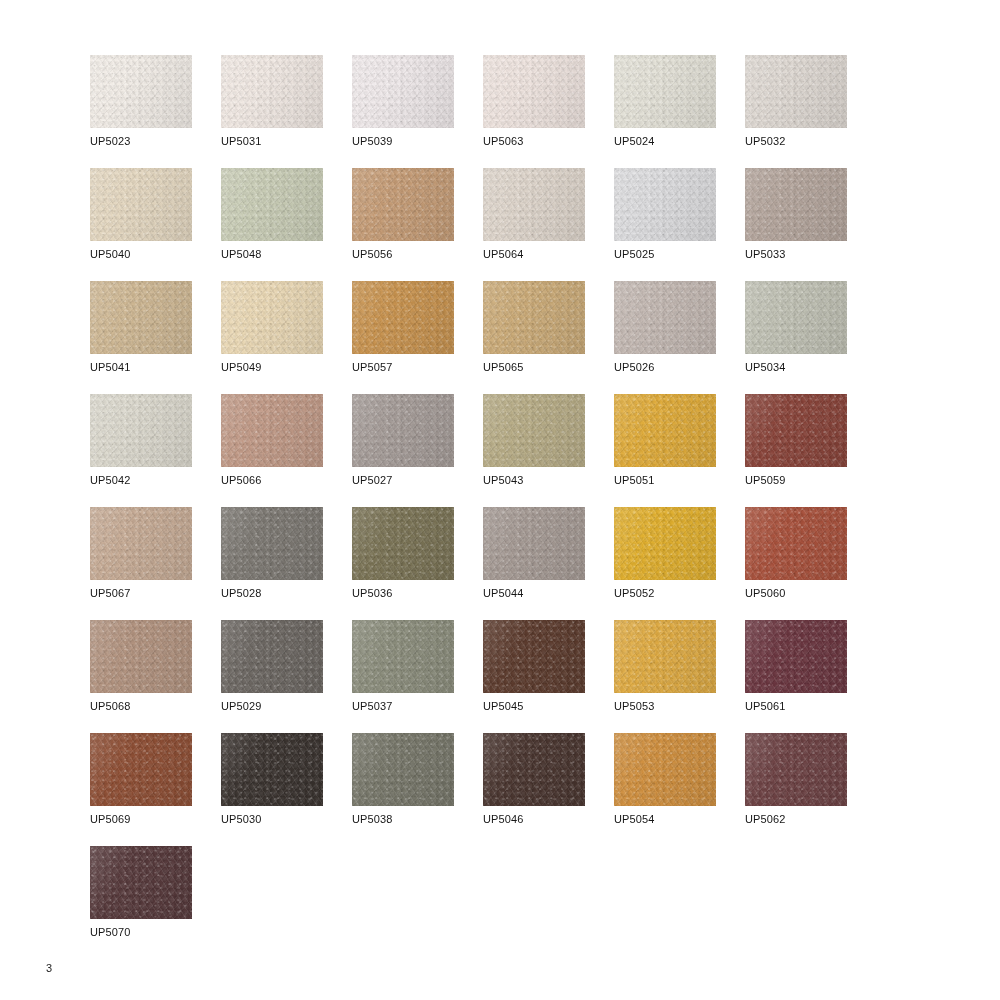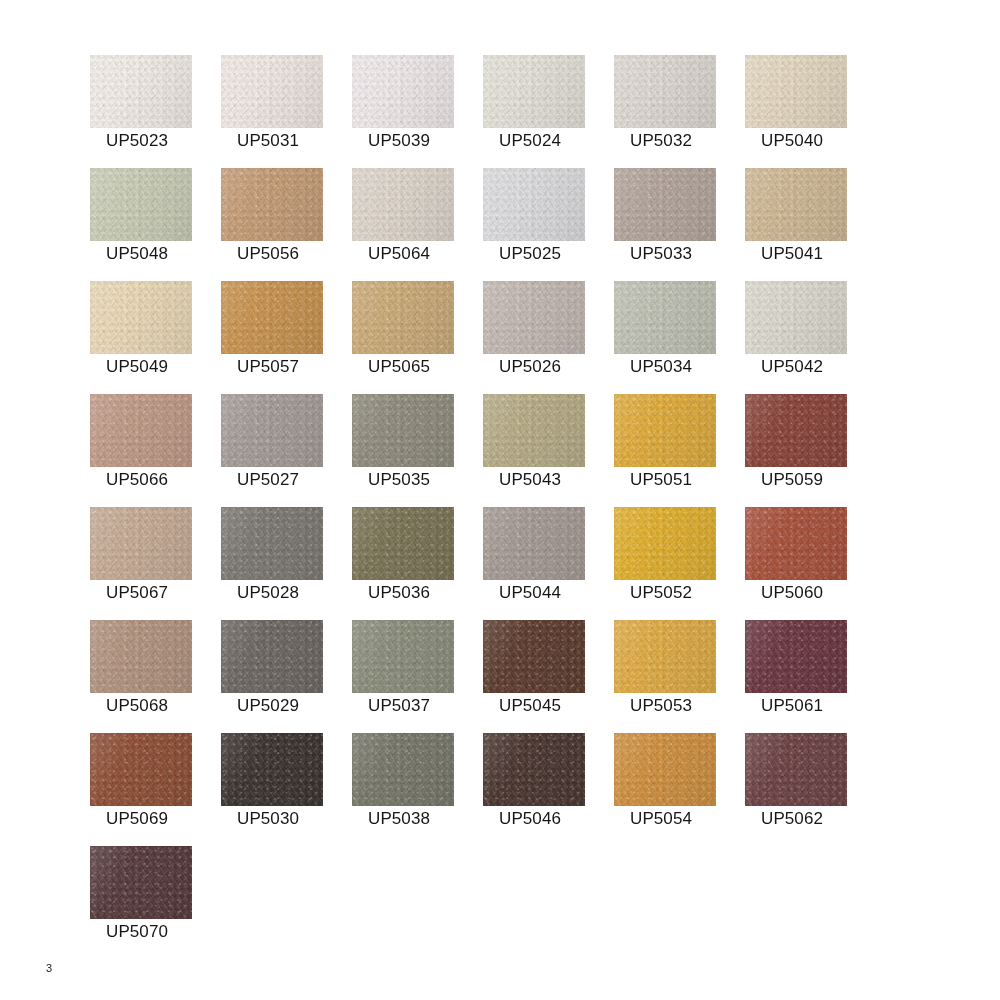--- a/index.html
+++ b/index.html
@@ -86,23 +86,23 @@
     background-size: 6px 6px, 7px 7px;
     opacity: 0.9;
   }
   .swatch-chip .shade {
     background-image:
       linear-gradient(118deg, rgba(255,255,255,0.13) 0%, rgba(255,255,255,0.0) 34%, rgba(0,0,0,0.045) 72%, rgba(0,0,0,0.085) 100%);
   }
 
   .swatch-label {
     position: absolute;
-    left: 16px;
+    left: 0;
     top: 79px;
-    font-size: 17px;
+    font-size: 11px;
     line-height: 14px;
     letter-spacing: 0.1px;
     color: #161616;
     white-space: nowrap;
     font-family: "Liberation Sans", "DejaVu Sans", sans-serif;
   }
 
   #page-number {
     position: absolute;
     left: 46px;
@@ -140,20 +140,29 @@
       <div class="swatch-cell">
         <div class="swatch-chip" style="background-color: rgb(239, 233, 234);">
           <div class="grain-a"></div>
           <div class="grain-b"></div>
           <div class="grain-c"></div>
           <div class="shade"></div>
         </div>
         <div class="swatch-label">UP5039</div>
       </div>
       <div class="swatch-cell">
+        <div class="swatch-chip" style="background-color: rgb(238, 227, 222);">
+          <div class="grain-a"></div>
+          <div class="grain-b"></div>
+          <div class="grain-c"></div>
+          <div class="shade"></div>
+        </div>
+        <div class="swatch-label">UP5063</div>
+      </div>
+      <div class="swatch-cell">
         <div class="swatch-chip" style="background-color: rgb(227, 225, 215);">
           <div class="grain-a"></div>
           <div class="grain-b"></div>
           <div class="grain-c"></div>
           <div class="shade"></div>
         </div>
         <div class="swatch-label">UP5024</div>
       </div>
       <div class="swatch-cell">
         <div class="swatch-chip" style="background-color: rgb(222, 216, 210);">
@@ -293,29 +302,20 @@
       <div class="swatch-cell">
         <div class="swatch-chip" style="background-color: rgb(165, 156, 152);">
           <div class="grain-a"></div>
           <div class="grain-b"></div>
           <div class="grain-c"></div>
           <div class="shade"></div>
         </div>
         <div class="swatch-label">UP5027</div>
       </div>
       <div class="swatch-cell">
-        <div class="swatch-chip" style="background-color: rgb(143, 140, 125);">
-          <div class="grain-a"></div>
-          <div class="grain-b"></div>
-          <div class="grain-c"></div>
-          <div class="shade"></div>
-        </div>
-        <div class="swatch-label">UP5035</div>
-      </div>
-      <div class="swatch-cell">
         <div class="swatch-chip" style="background-color: rgb(183, 172, 134);">
           <div class="grain-a"></div>
           <div class="grain-b"></div>
           <div class="grain-c"></div>
           <div class="shade"></div>
         </div>
         <div class="swatch-label">UP5043</div>
       </div>
       <div class="swatch-cell">
         <div class="swatch-chip" style="background-color: rgb(223, 171, 58);">

